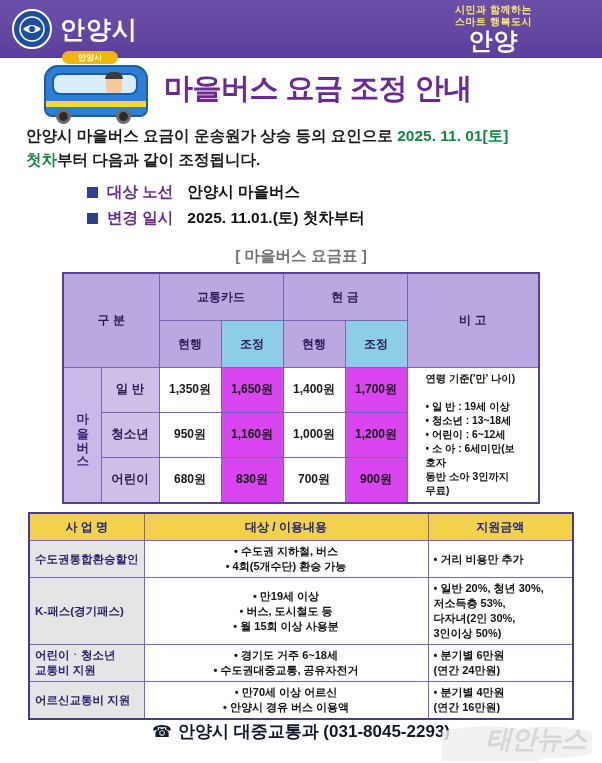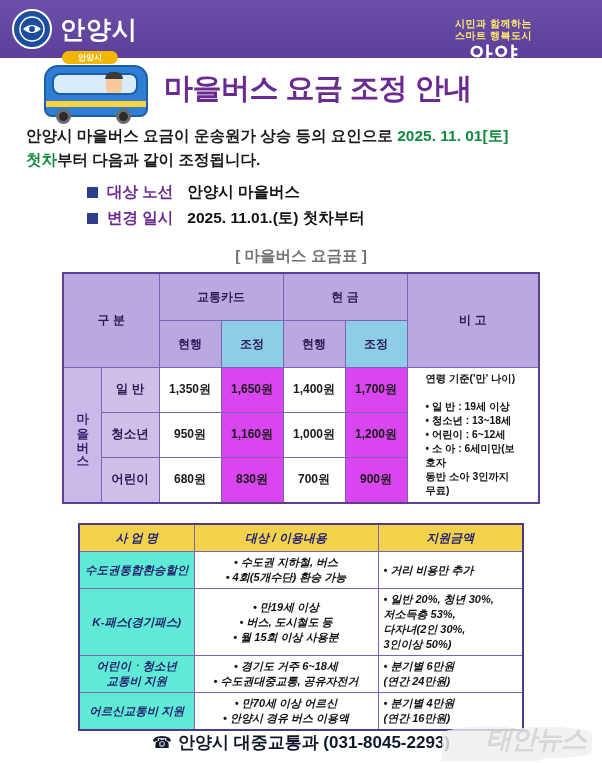--- a/index.html
+++ b/index.html
@@ -36,21 +36,21 @@
   .logo-mark svg{display:block;}
   .logo-text{
     color:#ffffff;
     font-size:25px;
     font-weight:bold;
     margin-left:8px;
     letter-spacing:1px;
   }
   .brand-right{
     position:absolute;
-    right:16px;top:18px;
+    right:16px;top:4px;
     text-align:center;
     width:185px;
   }
   .brand-small{
     color:#ffe96b;
     font-size:10px;
     font-weight:bold;
     letter-spacing:0.5px;
     line-height:12px;
   }
@@ -208,21 +208,21 @@
     text-align:left;
     padding:4px 18px;
     font-size:10.3px;
     line-height:14px;
     font-weight:bold;
     color:#111;
   }
   .fare td.note .nsmall{display:block;}
 
   
-  .sup-wrap{padding:0 78px;margin-top:19px;font-style:italic;}
+  .sup-wrap{padding:0 28px;margin-top:8px;}
   .sup{
     width:100%;
     font-size:11px;
     border:2px solid #4c3a86;
     table-layout:fixed;
   }
   .sup th,.sup td{
     border:1px solid #7b63b5;
     padding:3px 5px;
     font-weight:bold;
@@ -230,23 +230,23 @@
     vertical-align:middle;
   }
   .sup thead th{
     background:#f2d24b;
     color:#24237a;
     text-align:center;
     font-size:12px;
     height:20px;
   }
   .sup td.name{
-    background:#5eead4;
+    background:#e5e5e5;
     color:#25206e;
-    text-align:center;
+    text-align:left;
     font-size:11.5px;
     line-height:15px;
   }
   .sup td.body{
     background:#ffffff;
     font-size:11px;
     line-height:15px;
     text-align:center;
   }
   .sup td.amt{

